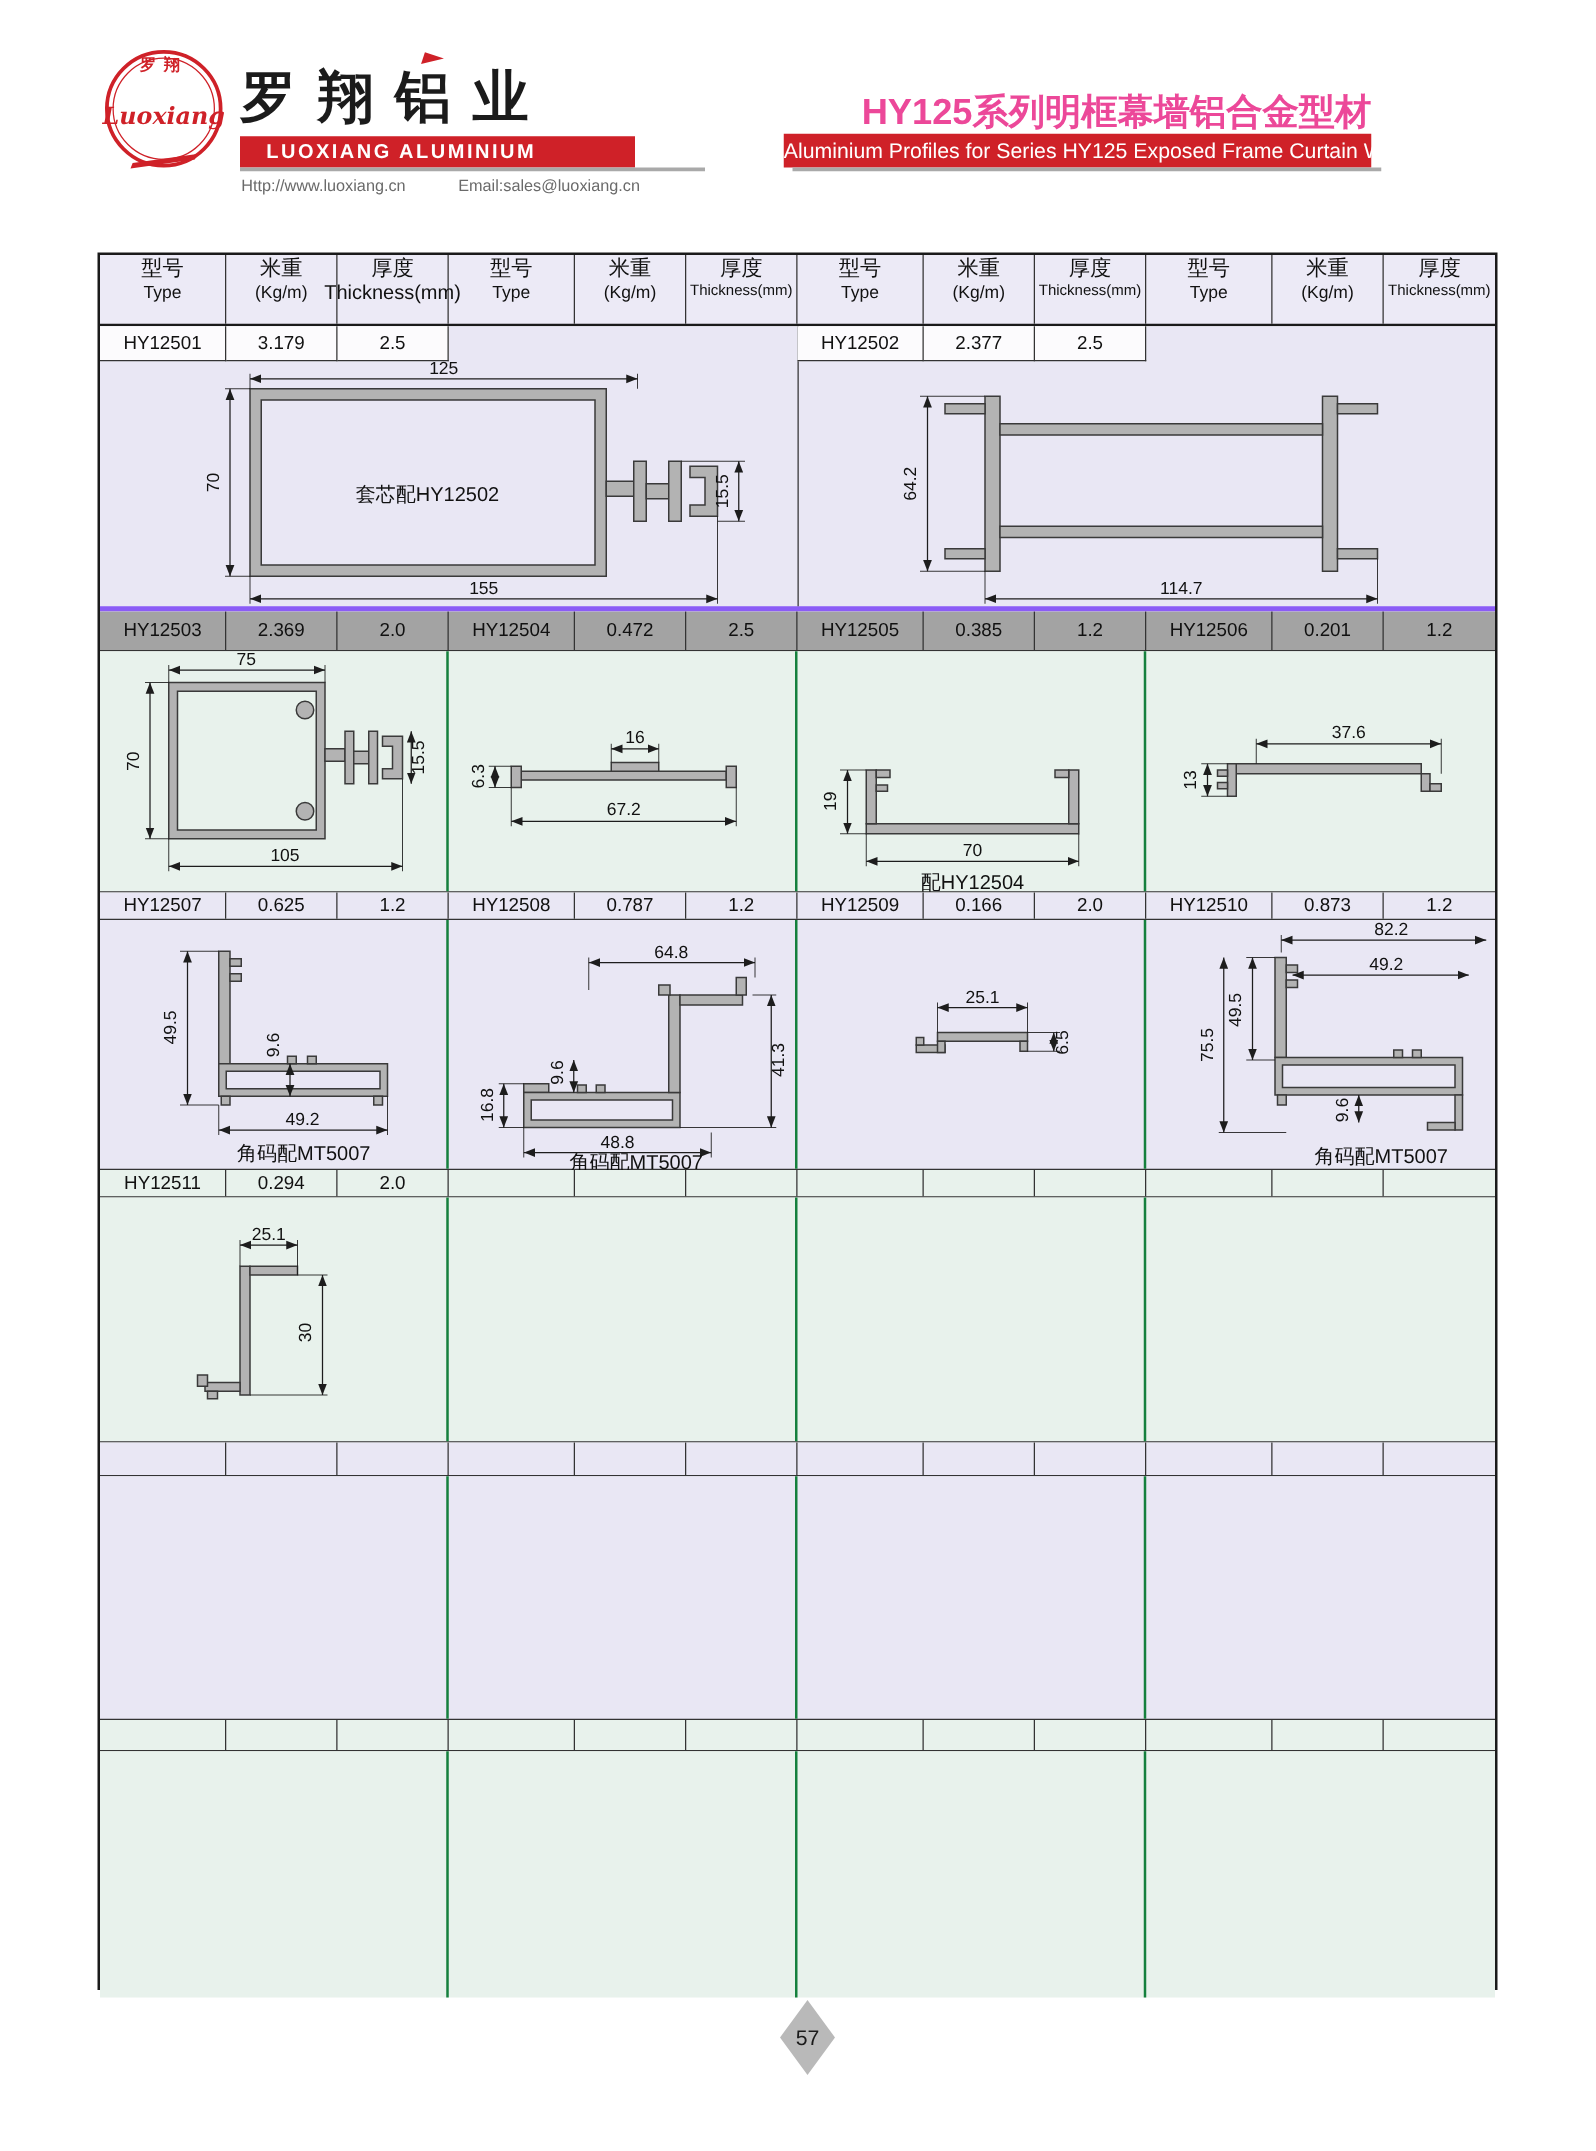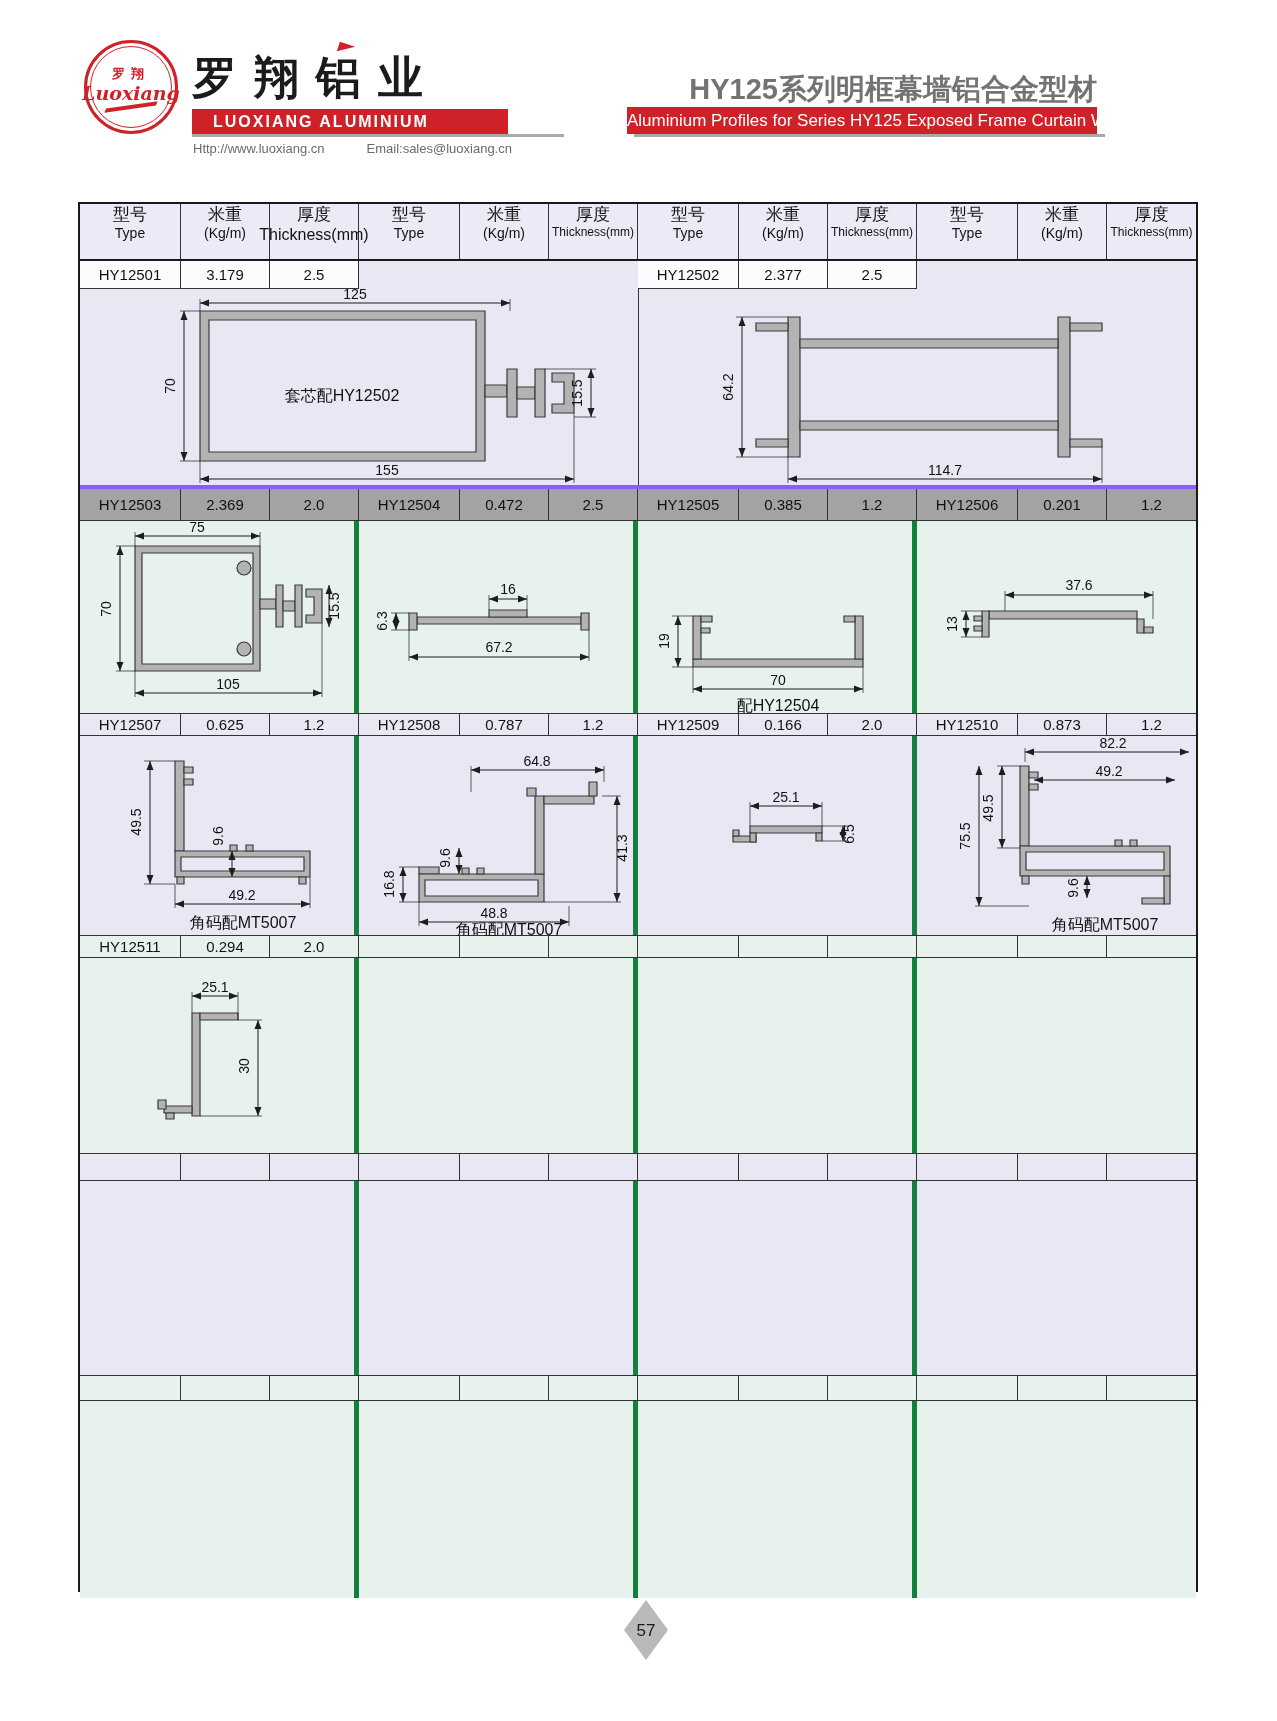--- a/index.html
+++ b/index.html
@@ -2,58 +2,58 @@
 <html><head>
 <meta charset="utf-8">
 <style>
   html,body{margin:0;padding:0;background:#fff}
   .page{position:relative;width:1277px;height:1721px;background:#ffffff;
         font-family:"Liberation Sans",sans-serif;color:#111;overflow:hidden}
 
   
   .logo{position:absolute;left:84px;top:40px;width:94px;height:94px;border:3px solid #cf2128;
         border-radius:50%;box-sizing:border-box;display:flex;flex-direction:column;
-        align-items:center;justify-content:center;background:#fff}
+        align-items:center;justify-content:space-between;background:#fff}
   .logo-inner{position:absolute;inset:3px;border:1px solid #cf2128;border-radius:50%}
   .logo-zh{font-size:13px;color:#cf2128;font-weight:bold;letter-spacing:6px;z-index:1}
   .logo-script{font-family:"DejaVu Serif",serif;font-style:italic;font-size:19px;color:#cf2128;
         font-weight:bold;z-index:1;line-height:1.1}
   .logo-swoosh{width:52px;height:4px;background:#cf2128;transform:rotate(-8deg) skewX(-30deg);
         margin-top:2px;z-index:1}
   .brand-zh{position:absolute;left:192px;top:48px;font-size:45px;font-weight:bold;color:#1b1b1b;
         letter-spacing:17px;white-space:nowrap}
   .brand-accent{position:absolute;left:338px;top:44px;width:0;height:0;
         border-left:16px solid #cf2128;border-bottom:10px solid transparent;transform:rotate(18deg)}
   .brand-bar{position:absolute;left:192px;top:109px;width:316px;height:25px;background:#cf2128;
         color:#fff;font-size:16px;font-weight:bold;letter-spacing:2px;line-height:25px;
         padding-left:21px;box-sizing:border-box;white-space:nowrap}
   .brand-shadow{position:absolute;left:192px;top:134px;width:372px;height:3px;background:#a9a9a9}
   .contact{position:absolute;left:193px;top:141px;font-size:13px;color:#6a6a6a;display:flex;gap:42px}
-  .title-zh{position:absolute;right:180px;top:70px;font-size:29px;font-weight:bold;color:#737373;
+  .title-zh{position:absolute;right:180px;top:70px;font-size:29px;font-weight:bold;color:#ec4899;
         white-space:nowrap}
   .title-bar{position:absolute;left:627px;top:107px;width:470px;height:27px;background:#cf2128;
         color:#fff;font-size:17px;text-align:center;line-height:27px;white-space:nowrap}
   .title-shadow{position:absolute;left:634px;top:134px;width:471px;height:3px;background:#a9a9a9}
 
   
   .tbl{position:absolute;left:78px;top:202px;width:1120px;height:1390px;
        border:2px solid #1a1a1a;box-sizing:border-box;background:#fff}
   .hrow{display:flex;height:57px;background:#eceaf6;border-bottom:2px solid #1a1a1a;box-sizing:border-box}
   .hc{box-sizing:border-box;border-right:1px solid #333;display:flex;flex-direction:column;
       align-items:center;line-height:1.25}
   .hc .zh{font-size:17px}
   .hc .en{font-size:14px}
   .hc-t{font-size:16px !important}
   .w1{width:101px}.w2{width:89px}.w3{width:89px}
   .nr{border-right:none !important}
   .srow{display:flex;border-bottom:1px solid #333;box-sizing:border-box}
   .sc{box-sizing:border-box;border-right:1px solid #333;display:flex;align-items:center;
       justify-content:center;font-size:15px;color:#111}
   .drow{display:flex;border-bottom:1px solid #333;box-sizing:border-box}
-  .dcell{width:279px;box-sizing:border-box;border-right:5px solid #15803d;position:relative}
+  .dcell{width:279px;box-sizing:border-box;border-right:2px solid #15803d;position:relative}
   .lastrow{border-bottom:none}
   .r1{position:relative;height:228px;border-bottom:4px solid #8b5cf6;box-sizing:border-box}
   .r1strips{position:absolute;top:0;display:flex;height:28px;background:#fcfbfd}
   .r1strips .sc{height:28px;border-bottom:1px solid #333}
   .vdiv{position:absolute;top:0;bottom:0;width:1px;background:#333}
   .draw{position:absolute;left:0;top:0}
 
   
   .pf{fill:#b3b3b3;stroke:#3a3a3a;stroke-width:1.2}
   .pfh{fill-rule:evenodd}

